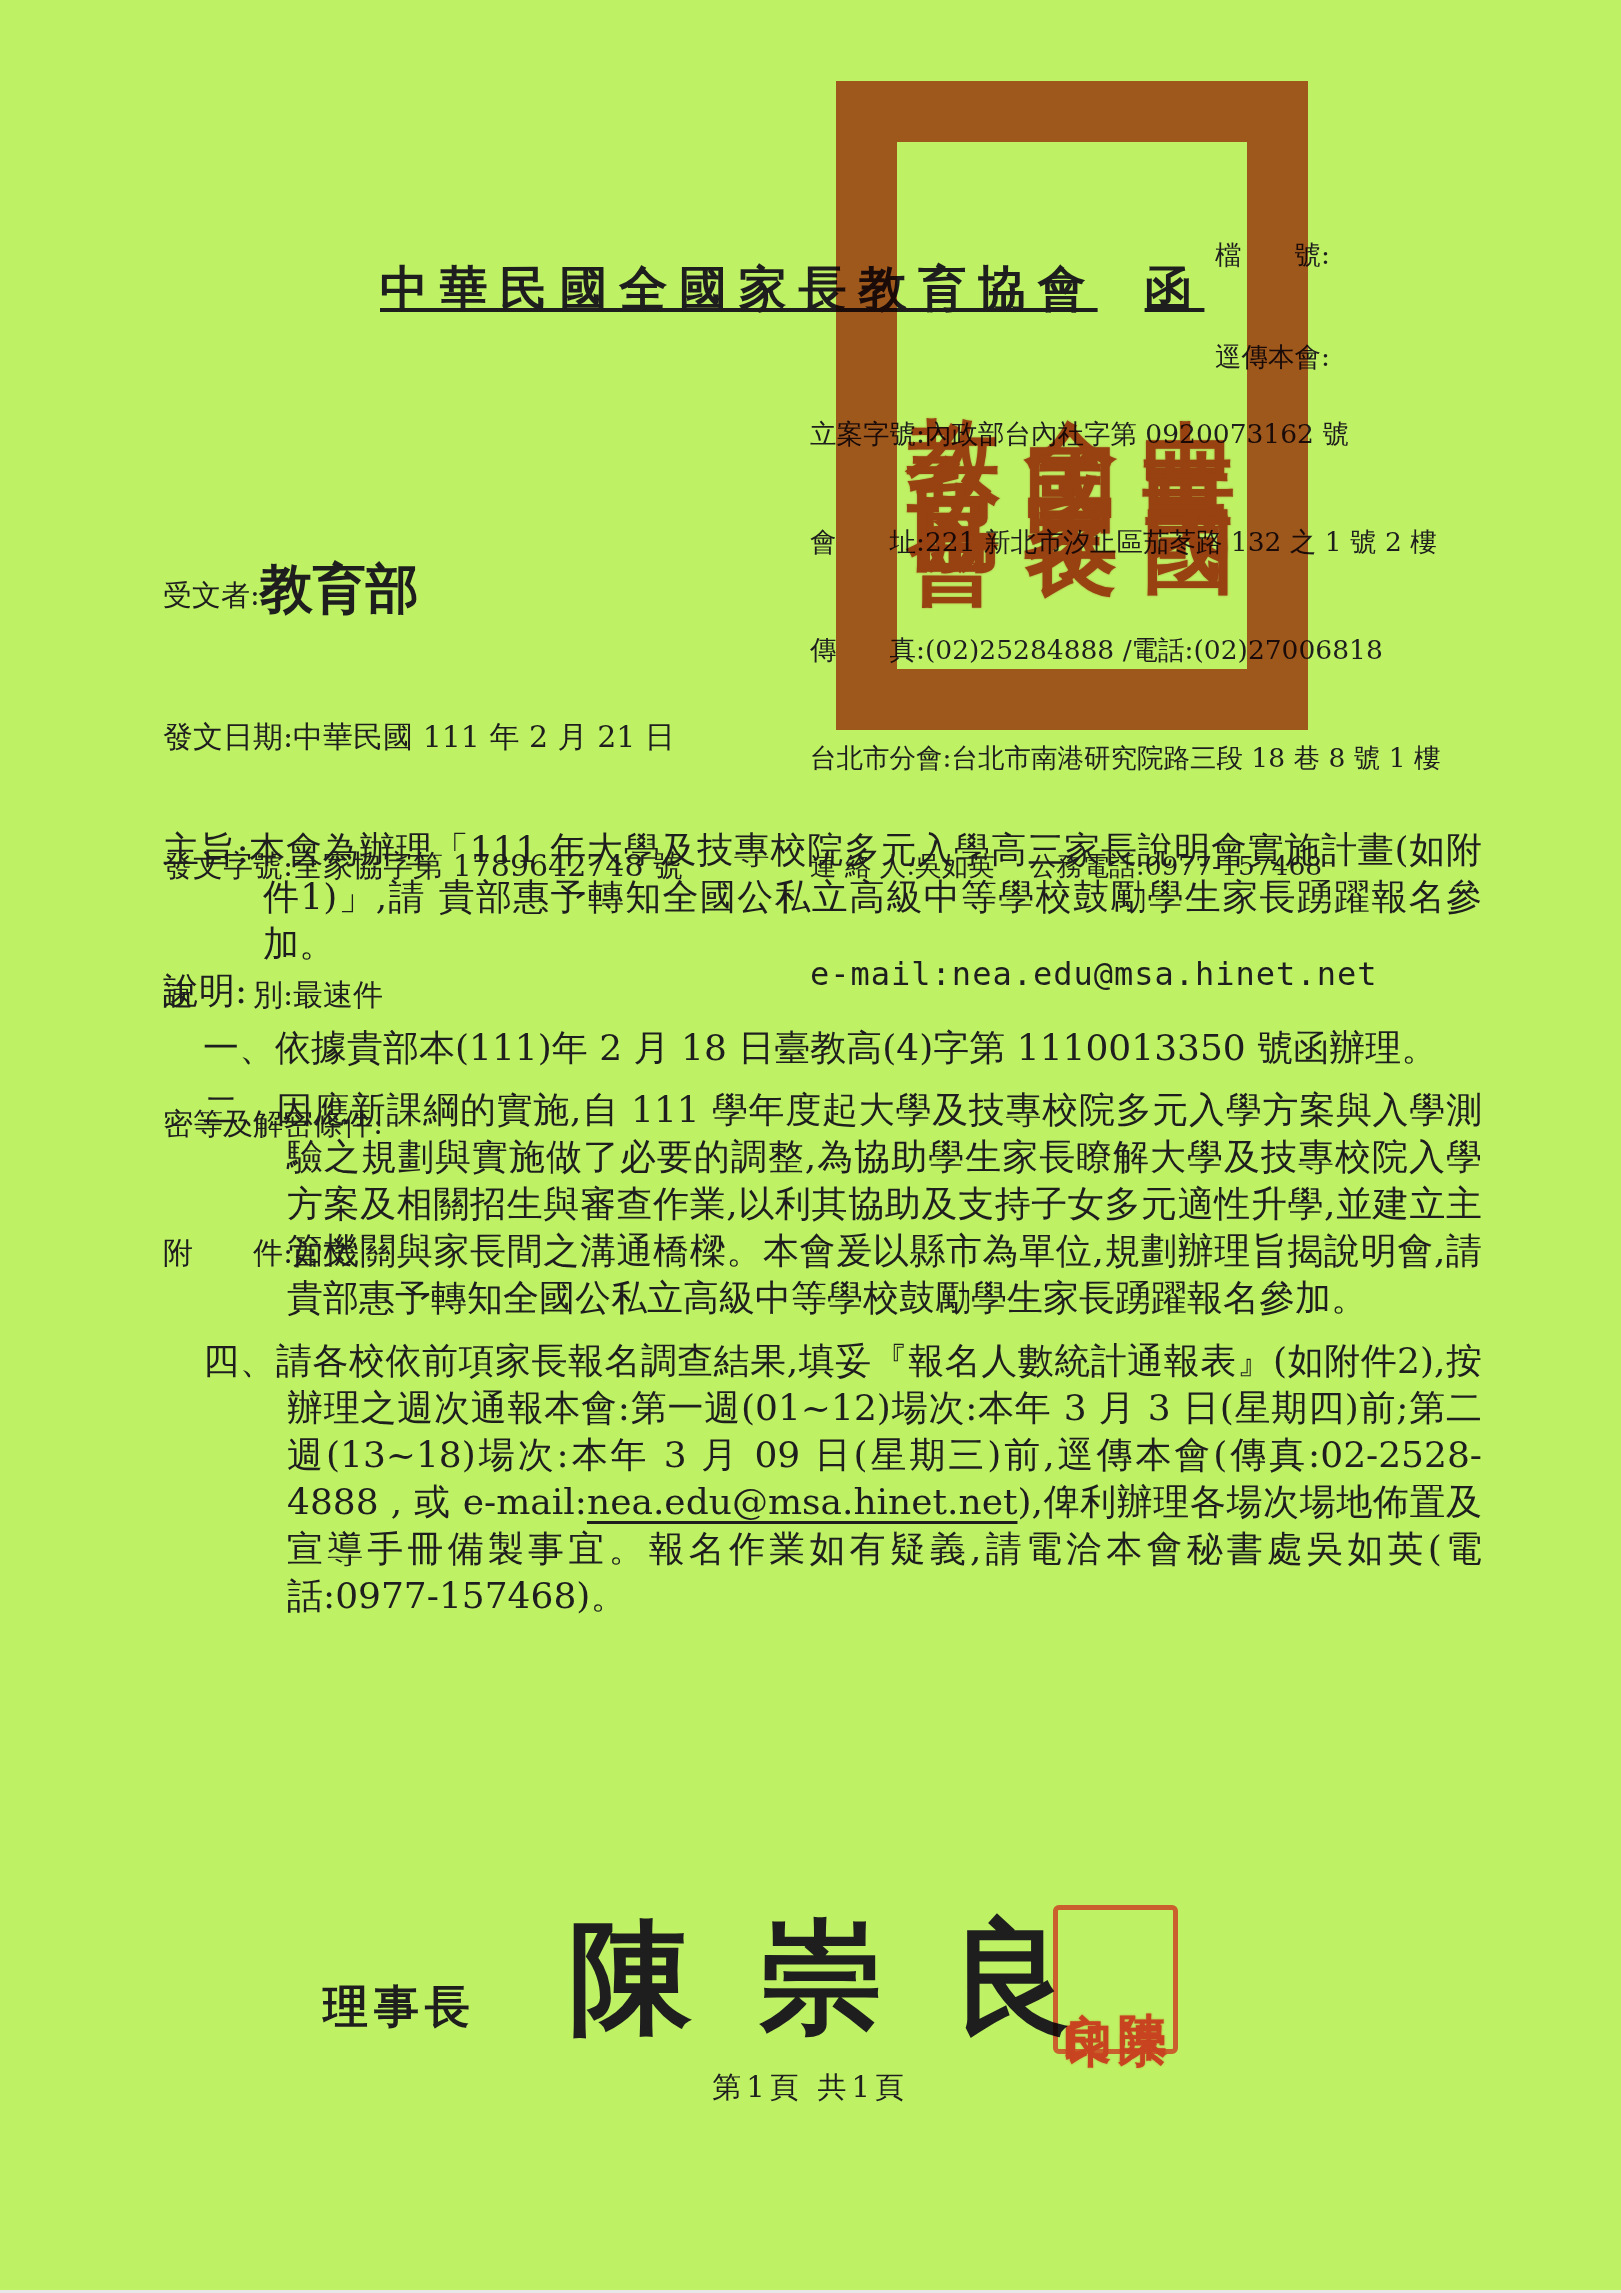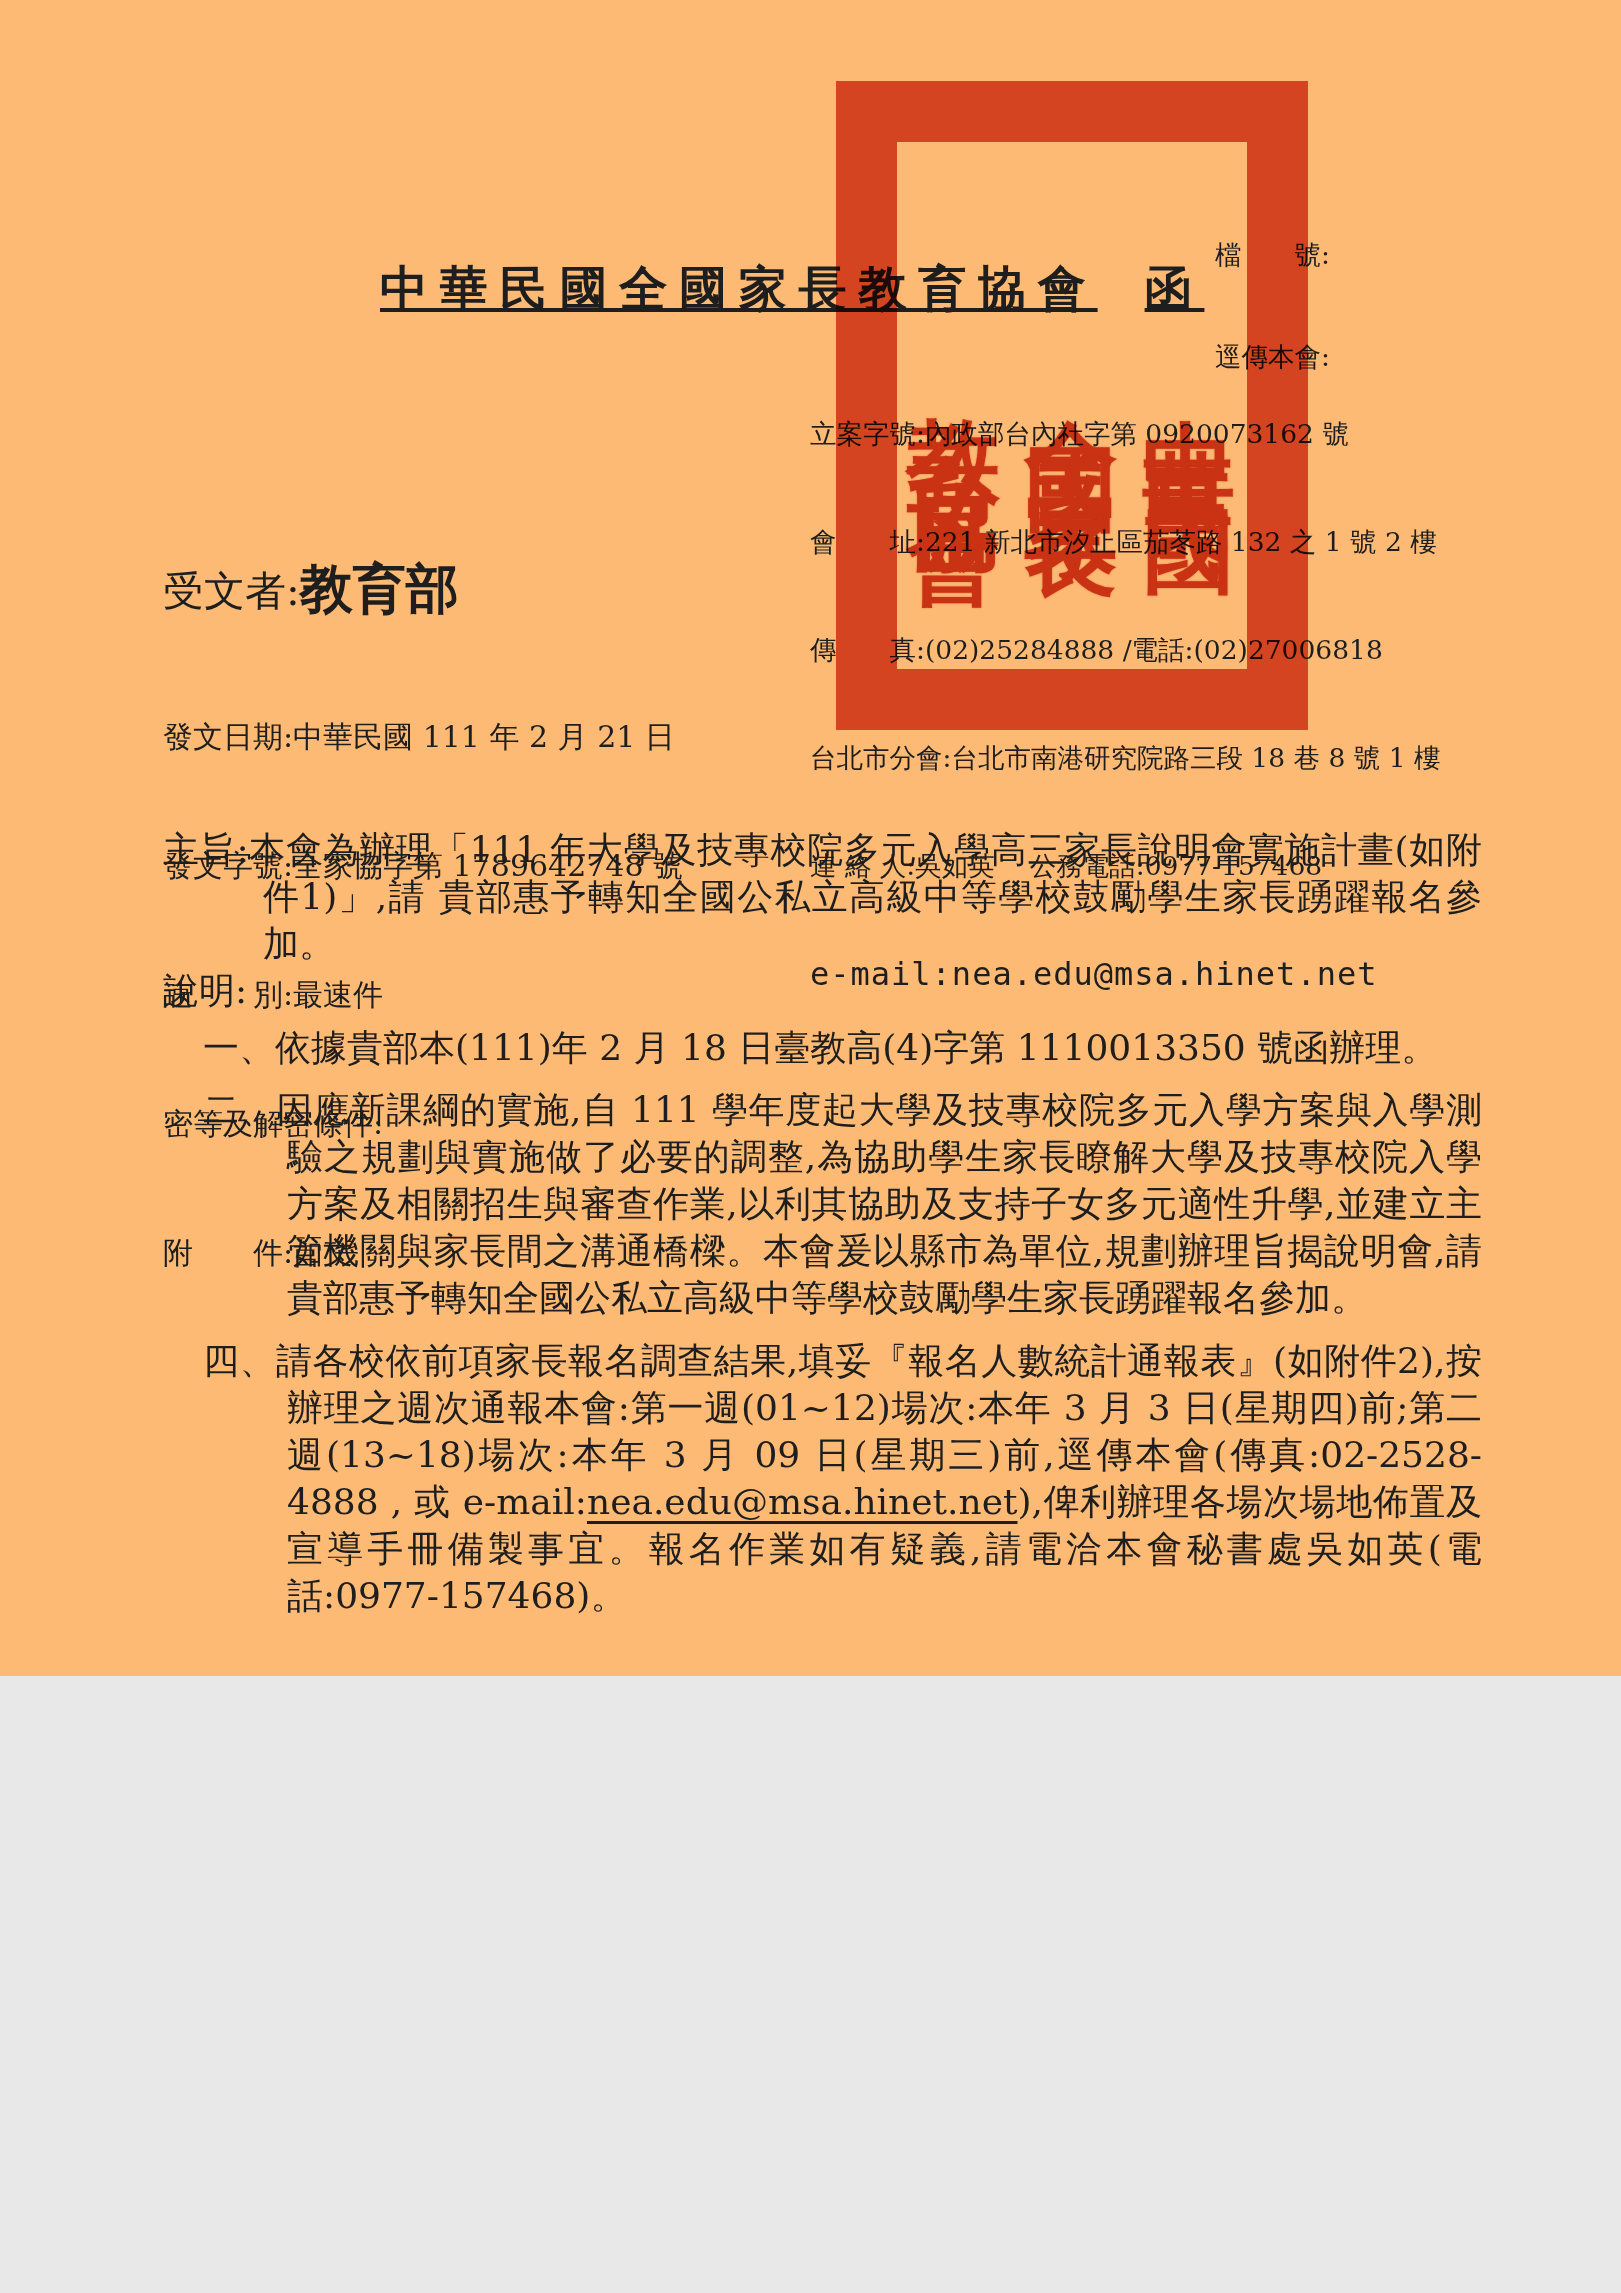--- a/index.html
+++ b/index.html
@@ -1,21 +1,21 @@
 <!DOCTYPE html>
 <html><head>
 <meta charset="utf-8">
 <style>
   * { margin:0; padding:0; box-sizing:border-box; }
   html,body { background:#e8e8e8; }
   .page {
     position:relative;
-    width:1621px; height:1676px;
+    width:1621px; height:2290px;
     margin:0 auto;
-    background:#fdba74;
+    background:#bef264;
     font-family:"DejaVu Serif","Liberation Serif",serif;
     color:#1e1e1e;
     overflow:hidden;
   }
 
   
   .archive-labels {
     position:absolute; top:170px; left:1215px;
     font-size:26.5px; line-height:34px;
     white-space:pre; z-index:1;
@@ -35,21 +35,21 @@
     font-size:26.5px; line-height:36px;
     white-space:pre; z-index:1;
   }
   .contact-block .email-line {
     font-size:32px; letter-spacing:1px;
     font-family:"DejaVu Sans Mono","Liberation Mono",monospace;
   }
 
   
   .recipient { position:absolute; top:554px; left:163px; z-index:1; }
-  .recipient-label { font-size:41px; vertical-align:baseline; }
+  .recipient-label { font-size:29px; vertical-align:baseline; }
   .recipient-name { font-size:53px; font-weight:bold; vertical-align:-2px; }
 
   
   .meta-block {
     position:absolute; top:629px; left:163px;
     font-size:30px; line-height:43px;
     white-space:pre; z-index:1;
   }
 
   

